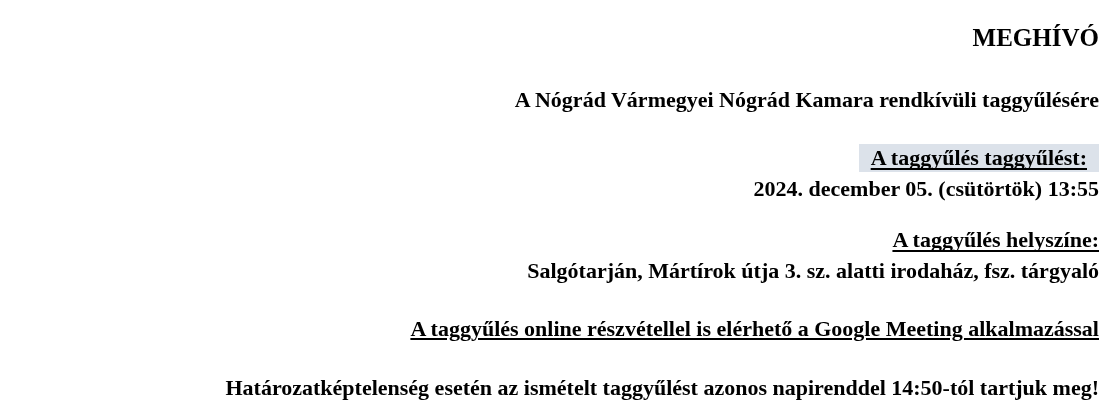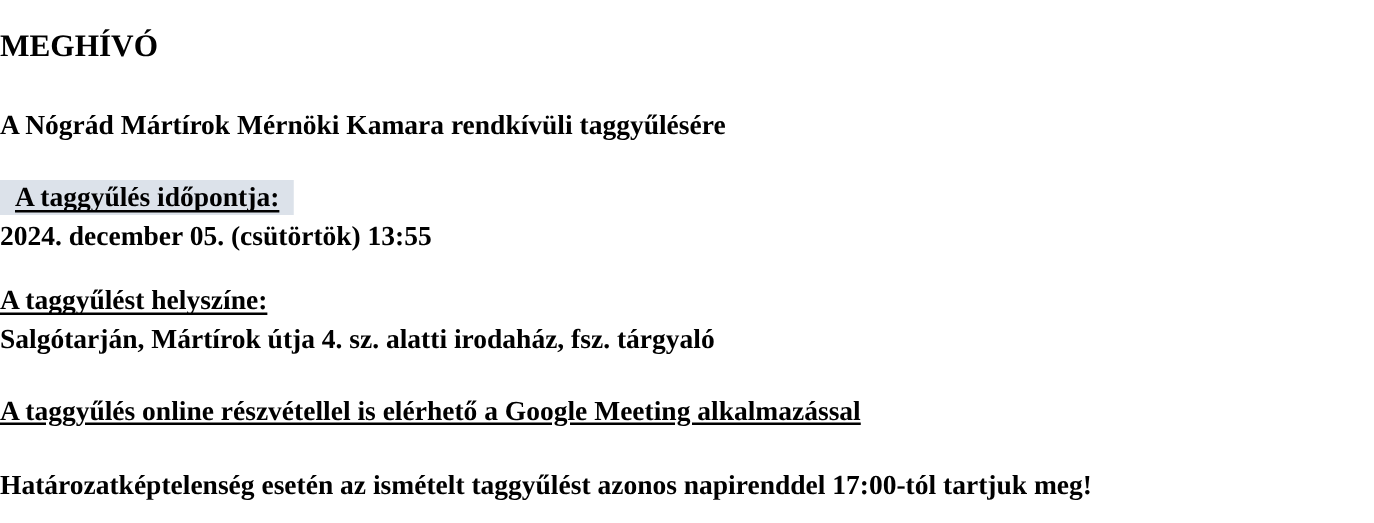--- a/index.html
+++ b/index.html
@@ -13,21 +13,21 @@
     position: relative;
     overflow: hidden;
     font-family: "Liberation Serif", "DejaVu Serif", serif;
     color: #000000;
   }
   .doc-line {
     position: absolute;
     left: 0;
     width: 100%;
     margin: 0;
-    text-align: left;
+    text-align: right;
     font-weight: bold;
     font-size: 22px;
     line-height: 26px;
     white-space: nowrap;
   }
   .doc-title {
     top: 24px;
     font-size: 25px;
     line-height: 28px;
   }
@@ -47,25 +47,25 @@
   .highlighted {
     background: #dce2ea; 
     padding: 1px 12px 2px 12px;
   }
 </style>
 </head>
 <body style="background: rgb(255, 255, 255); color: rgb(0, 0, 0);">
 
 <h1 class="doc-line doc-title">MEGHÍVÓ</h1>
 
-<p class="doc-line doc-subtitle">A Nógrád Mártírok Mérnöki Kamara rendkívüli taggyűlésére</p>
+<p class="doc-line doc-subtitle">A Nógrád Vármegyei Nógrád Kamara rendkívüli taggyűlésére</p>
 
-<p class="doc-line line-heading-time"><span class="underlined highlighted" style="background: rgb(220, 226, 234);">A taggyűlés időpontja:</span></p>
+<p class="doc-line line-heading-time"><span class="underlined highlighted" style="background: rgb(220, 226, 234);">A taggyűlés taggyűlést:</span></p>
 
 <p class="doc-line line-date">2024. december 05. (csütörtök) 13:55</p>
 
-<p class="doc-line line-heading-place"><span class="underlined">A taggyűlést helyszíne:</span></p>
+<p class="doc-line line-heading-place"><span class="underlined">A taggyűlés helyszíne:</span></p>
 
-<p class="doc-line line-address">Salgótarján, Mártírok útja 4. sz. alatti irodaház, fsz. tárgyaló</p>
+<p class="doc-line line-address">Salgótarján, Mártírok útja 3. sz. alatti irodaház, fsz. tárgyaló</p>
 
 <p class="doc-line line-online">A taggyűlés online részvétellel is elérhető a Google Meeting alkalmazással</p>
 
-<p class="doc-line line-quorum">Határozatképtelenség esetén az ismételt taggyűlést azonos napirenddel 17:00-tól tartjuk meg!</p>
+<p class="doc-line line-quorum">Határozatképtelenség esetén az ismételt taggyűlést azonos napirenddel 14:50-tól tartjuk meg!</p>
 
 </body></html>

